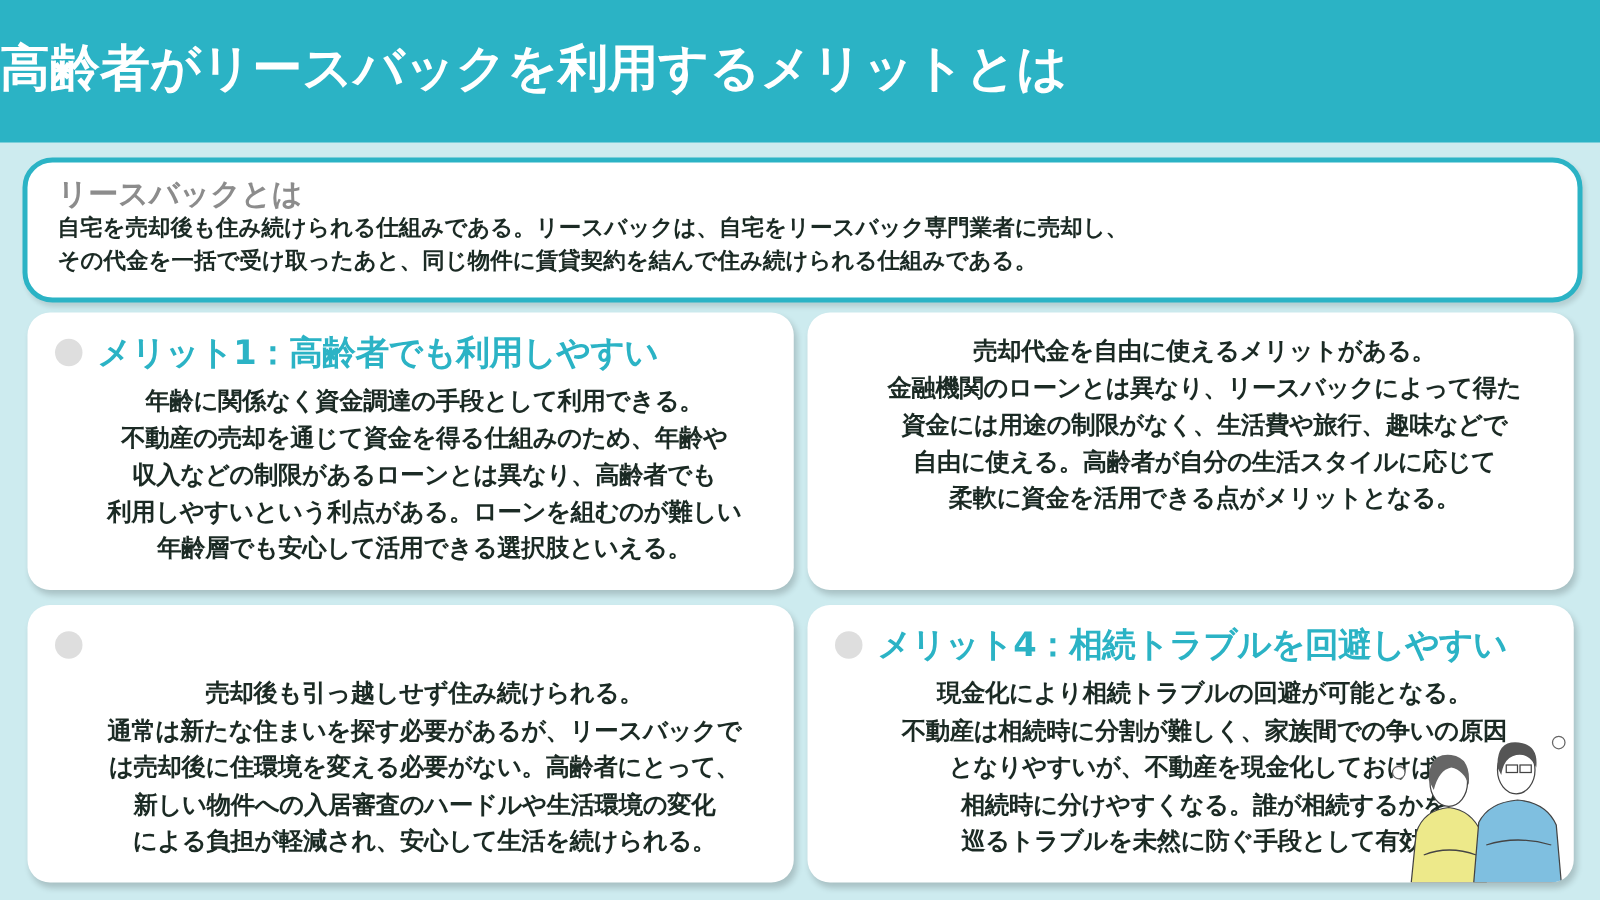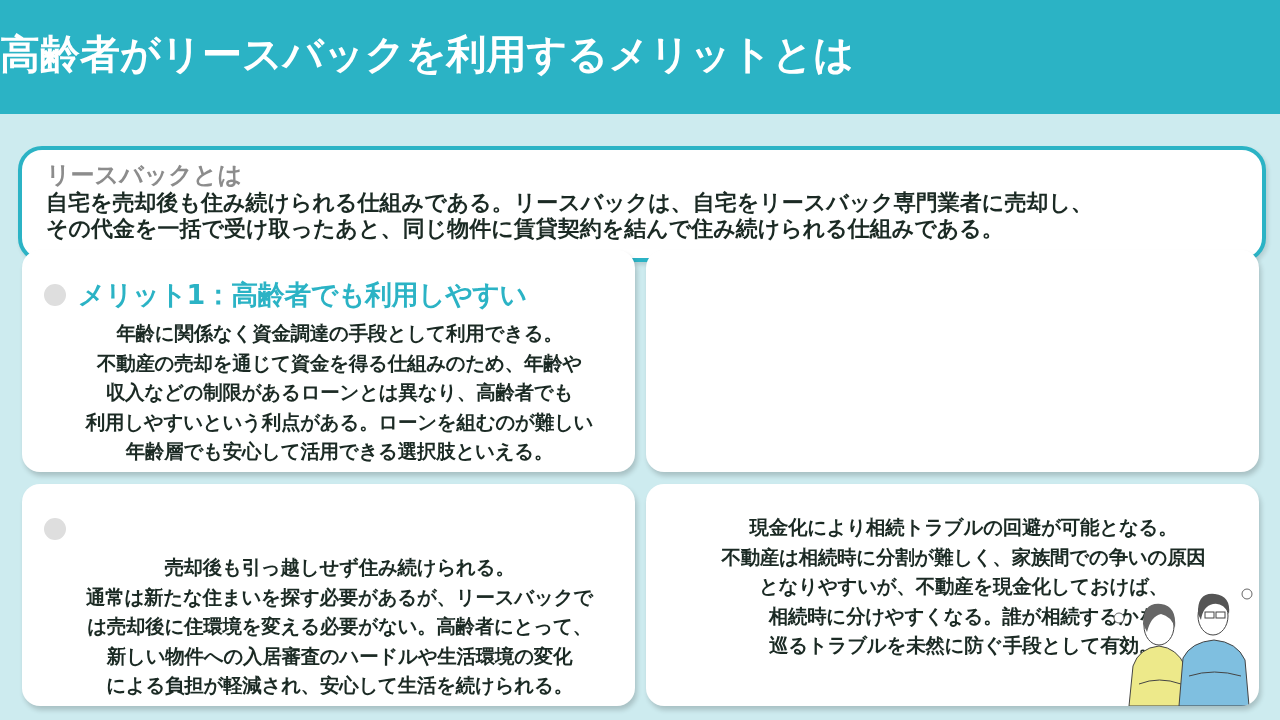--- a/index.html
+++ b/index.html
@@ -18,33 +18,32 @@
       color: #ffffff; font-size: 40px; font-weight: bold; letter-spacing: 0px;
       margin-top: -6px;
     }
     .intro {
       position: absolute; left: 18px; top: 126px; width: 1248px; height: 116px;
       background: #ffffff;
       border: 4px solid #2bb3c5;
       border-radius: 24px;
       padding: 10px 0 0 24px;
       box-shadow: 2px 3px 4px rgba(0,0,0,0.12);
-      margin-top: 20px;
     }
     .intro .intro-title {
       color: #8c8c8c; font-size: 24px; font-weight: bold; line-height: 30px;
     }
     .intro .intro-text {
-      color: #1b2a24; font-size: 22px; line-height: 26px; font-weight: bold;
+      color: #1b2a24; font-size: 18px; line-height: 26px; font-weight: bold;
       white-space: pre-line;
     }
     .card {
       position: absolute; width: 613px; height: 222px;
       background: #ffffff; border-radius: 18px;
-      padding: 25px 0 0 22px;
+      padding: 12px 0 0 22px;
       box-shadow: 2px 4px 5px rgba(0,0,0,0.18);
       overflow: hidden;
     }
     .card .card-head { display: flex; align-items: center; height: 40px; }
     .card .bullet {
       width: 22px; height: 22px; border-radius: 50%;
       background: #dedede; margin-right: 12px; flex: 0 0 auto;
     }
     .card .card-title {
       color: #2bb3c5; font-size: 27px; font-weight: bold; letter-spacing: -0.5px;
@@ -81,34 +80,43 @@
     <span class="card-title">メリット1：高齢者でも利用しやすい</span>
   </div>
   <div class="card-body">年齢に関係なく資金調達の手段として利用できる。
 不動産の売却を通じて資金を得る仕組みのため、年齢や
 収入などの制限があるローンとは異なり、高齢者でも
 利用しやすいという利点がある。ローンを組むのが難しい
 年齢層でも安心して活用できる選択肢といえる。</div>
 </div>
 
 <div class="card" id="card3">
+  <div class="card-body">売却代金を自由に使えるメリットがある。
+金融機関のローンとは異なり、リースバックによって得た
+資金には用途の制限がなく、生活費や旅行、趣味などで
+自由に使える。高齢者が自分の生活スタイルに応じて
+柔軟に資金を活用できる点がメリットとなる。</div>
 </div>
 
 <div class="card" id="card2">
   <div class="card-head">
     <span class="bullet"></span>
   </div>
   <div class="card-body">売却後も引っ越しせず住み続けられる。
 通常は新たな住まいを探す必要があるが、リースバックで
 は売却後に住環境を変える必要がない。高齢者にとって、
 新しい物件への入居審査のハードルや生活環境の変化
 による負担が軽減され、安心して生活を続けられる。</div>
 </div>
 
 <div class="card" id="card4">
+  <div class="card-head">
+    <span class="bullet"></span>
+    <span class="card-title">メリット4：相続トラブルを回避しやすい</span>
+  </div>
   <div class="card-body">現金化により相続トラブルの回避が可能となる。
 不動産は相続時に分割が難しく、家族間での争いの原因
 となりやすいが、不動産を現金化しておけば、
 相続時に分けやすくなる。誰が相続するかを
 巡るトラブルを未然に防ぐ手段として有効。</div>
   <svg class="illustration" viewBox="0 0 150 130">
 
     <path d="M20 130 L24 90 Q30 72 50 70 Q68 72 76 90 L80 130 Z" fill="#ede98a" stroke="#444" stroke-width="1"></path>
     <ellipse cx="50" cy="50" rx="15" ry="19" fill="#fff" stroke="#444" stroke-width="1"></ellipse>
     <path d="M34 48 Q34 26 52 28 Q68 30 66 52 Q62 40 52 38 Q42 40 38 56 Z" fill="#666"></path>

